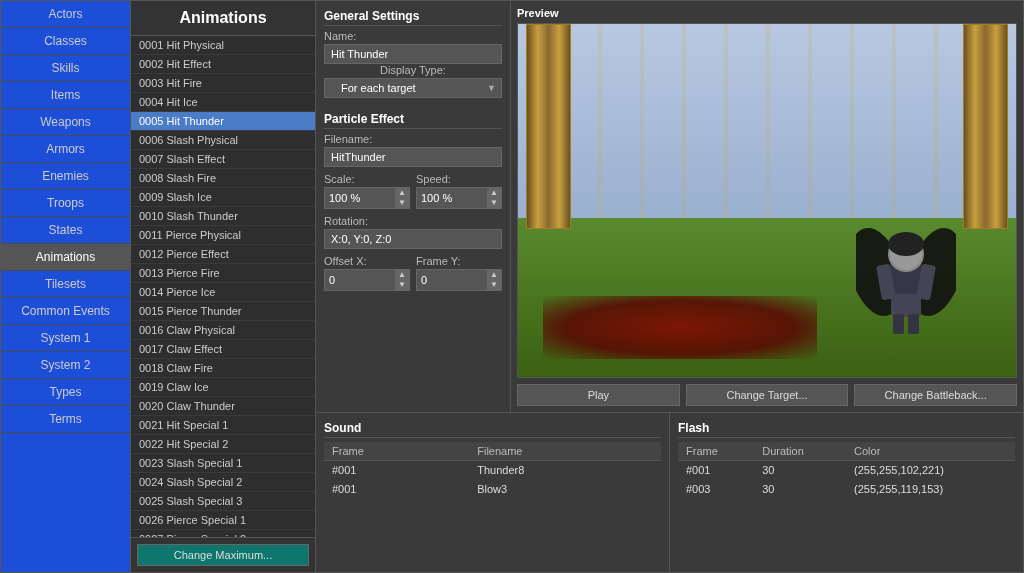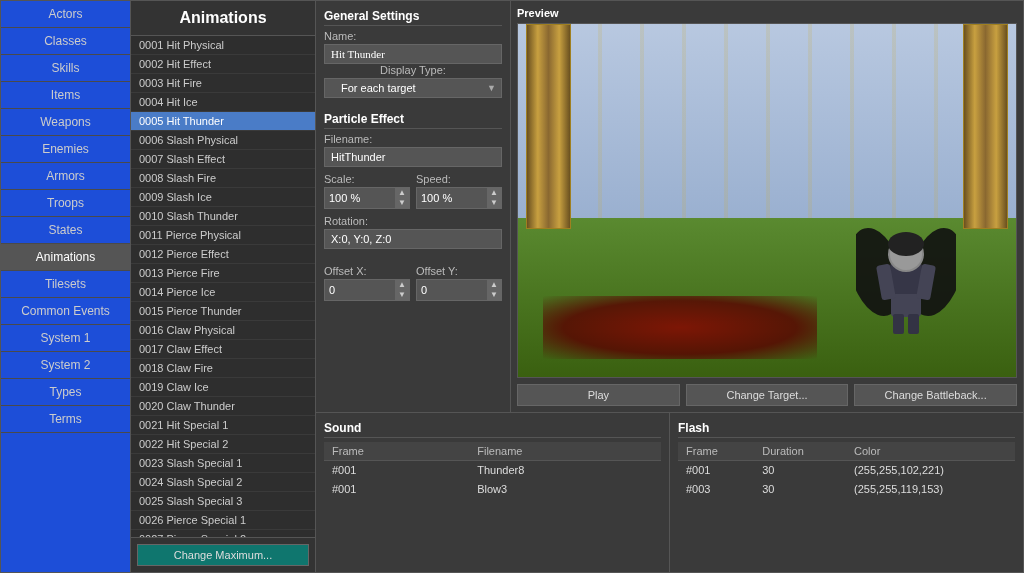--- a/index.html
+++ b/index.html
@@ -130,21 +130,20 @@
       margin-bottom: 2px;
     }
     .text-input {
       width: 100%;
       background: #555;
       border: 1px solid #666;
       color: #fff;
       padding: 3px 6px;
       font-size: 11px;
       outline: none;
-      font-family: Liberation Serif, serif;
     }
     .select-input {
       width: 100%;
       background: #555;
       border: 1px solid #666;
       color: #fff;
       padding: 3px 16px;
       font-size: 11px;
       outline: none;
       appearance: none;
@@ -308,22 +307,22 @@
 <body>
 
 <div class="main-container">
 
   <div class="sidebar" id="sidebar-el">
       <div class="sidebar-item">Actors</div>
       <div class="sidebar-item">Classes</div>
       <div class="sidebar-item">Skills</div>
       <div class="sidebar-item">Items</div>
       <div class="sidebar-item">Weapons</div>
+      <div class="sidebar-item">Armors</div>
       <div class="sidebar-item">Enemies</div>
-      <div class="sidebar-item">Armors</div>
       <div class="sidebar-item">Troops</div>
       <div class="sidebar-item">States</div>
       <div class="sidebar-item active">Animations</div>
       <div class="sidebar-item">Tilesets</div>
       <div class="sidebar-item">Common Events</div>
       <div class="sidebar-item">System 1</div>
       <div class="sidebar-item">System 2</div>
       <div class="sidebar-item">Types</div>
       <div class="sidebar-item">Terms</div>
     </div>
@@ -411,33 +410,33 @@
           </div>
 
           <div style="margin-top:6px;">
             <div class="field-label">Rotation:</div>
             <div class="text-input-with-dots">
               <input type="text" value="X:0, Y:0, Z:0" style="">
               <button class="dots-btn">...</button>
             </div>
           </div>
 
-          <div class="row-2col" style="margin-top:16px;">
+          <div class="row-2col" style="margin-top:6px;">
             <div class="col-half">
               <div class="field-label">Offset X:</div>
               <div class="number-input">
                 <input type="text" value="0" style="">
                 <div class="number-spinners">
                   <button class="spin-btn">▲</button>
                   <button class="spin-btn">▼</button>
                 </div>
               </div>
             </div>
             <div class="col-half">
-              <div class="field-label">Offset Y:</div>
+              <div class="field-label">Frame Y:</div>
               <div class="number-input">
                 <input type="text" value="0" style="">
                 <div class="number-spinners">
                   <button class="spin-btn">▲</button>
                   <button class="spin-btn">▼</button>
                 </div>
               </div>
             </div>
           </div>
         </div>

